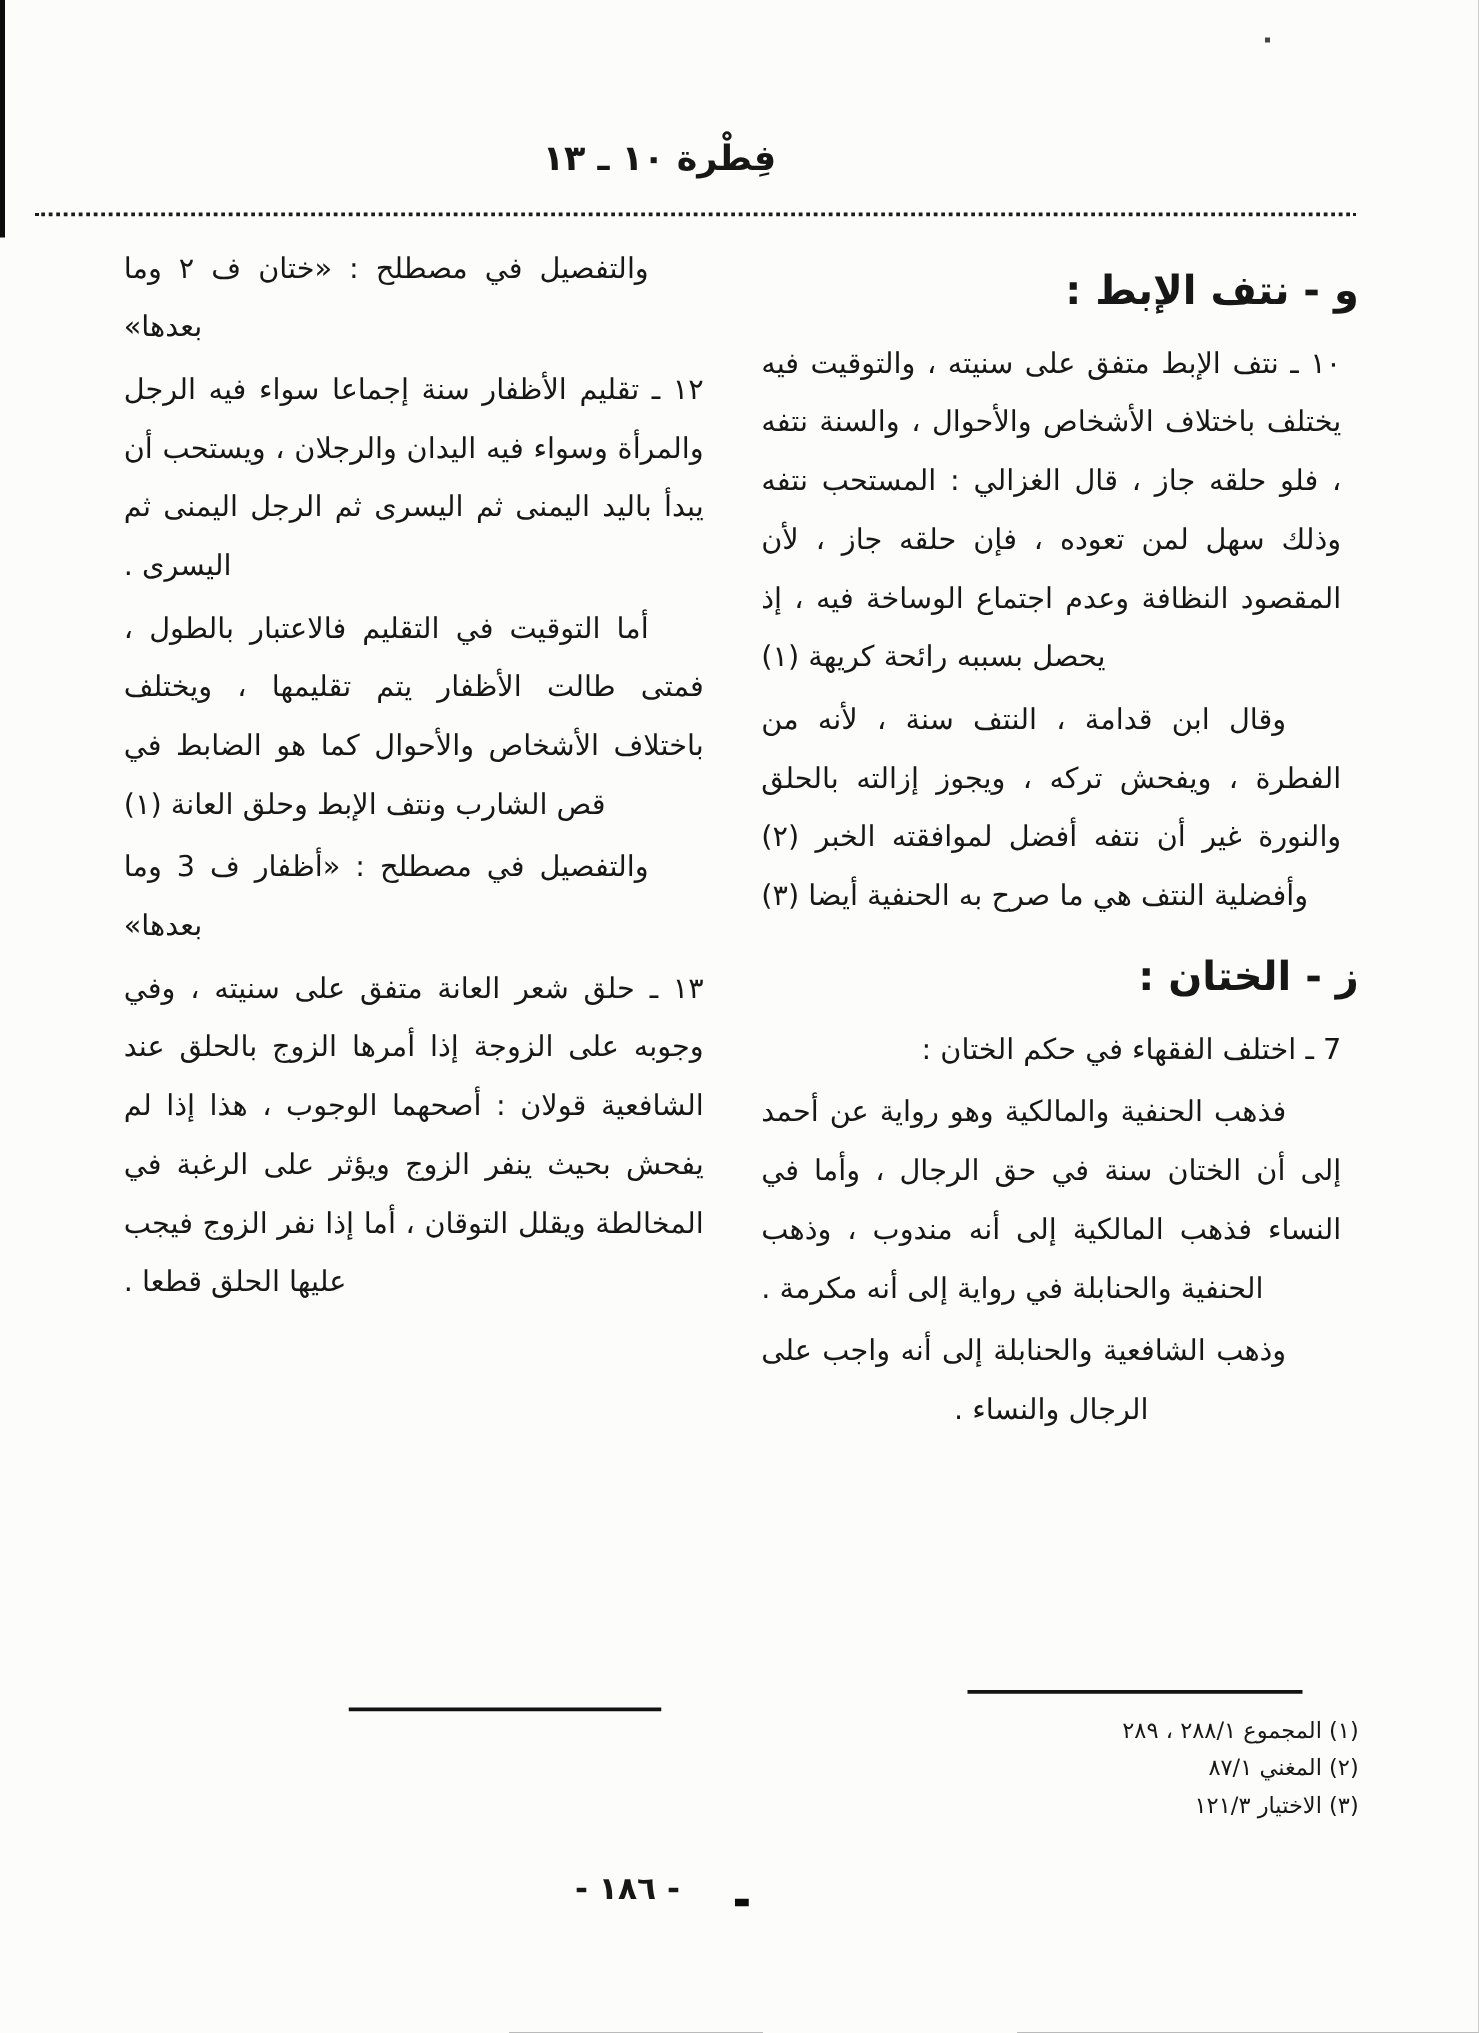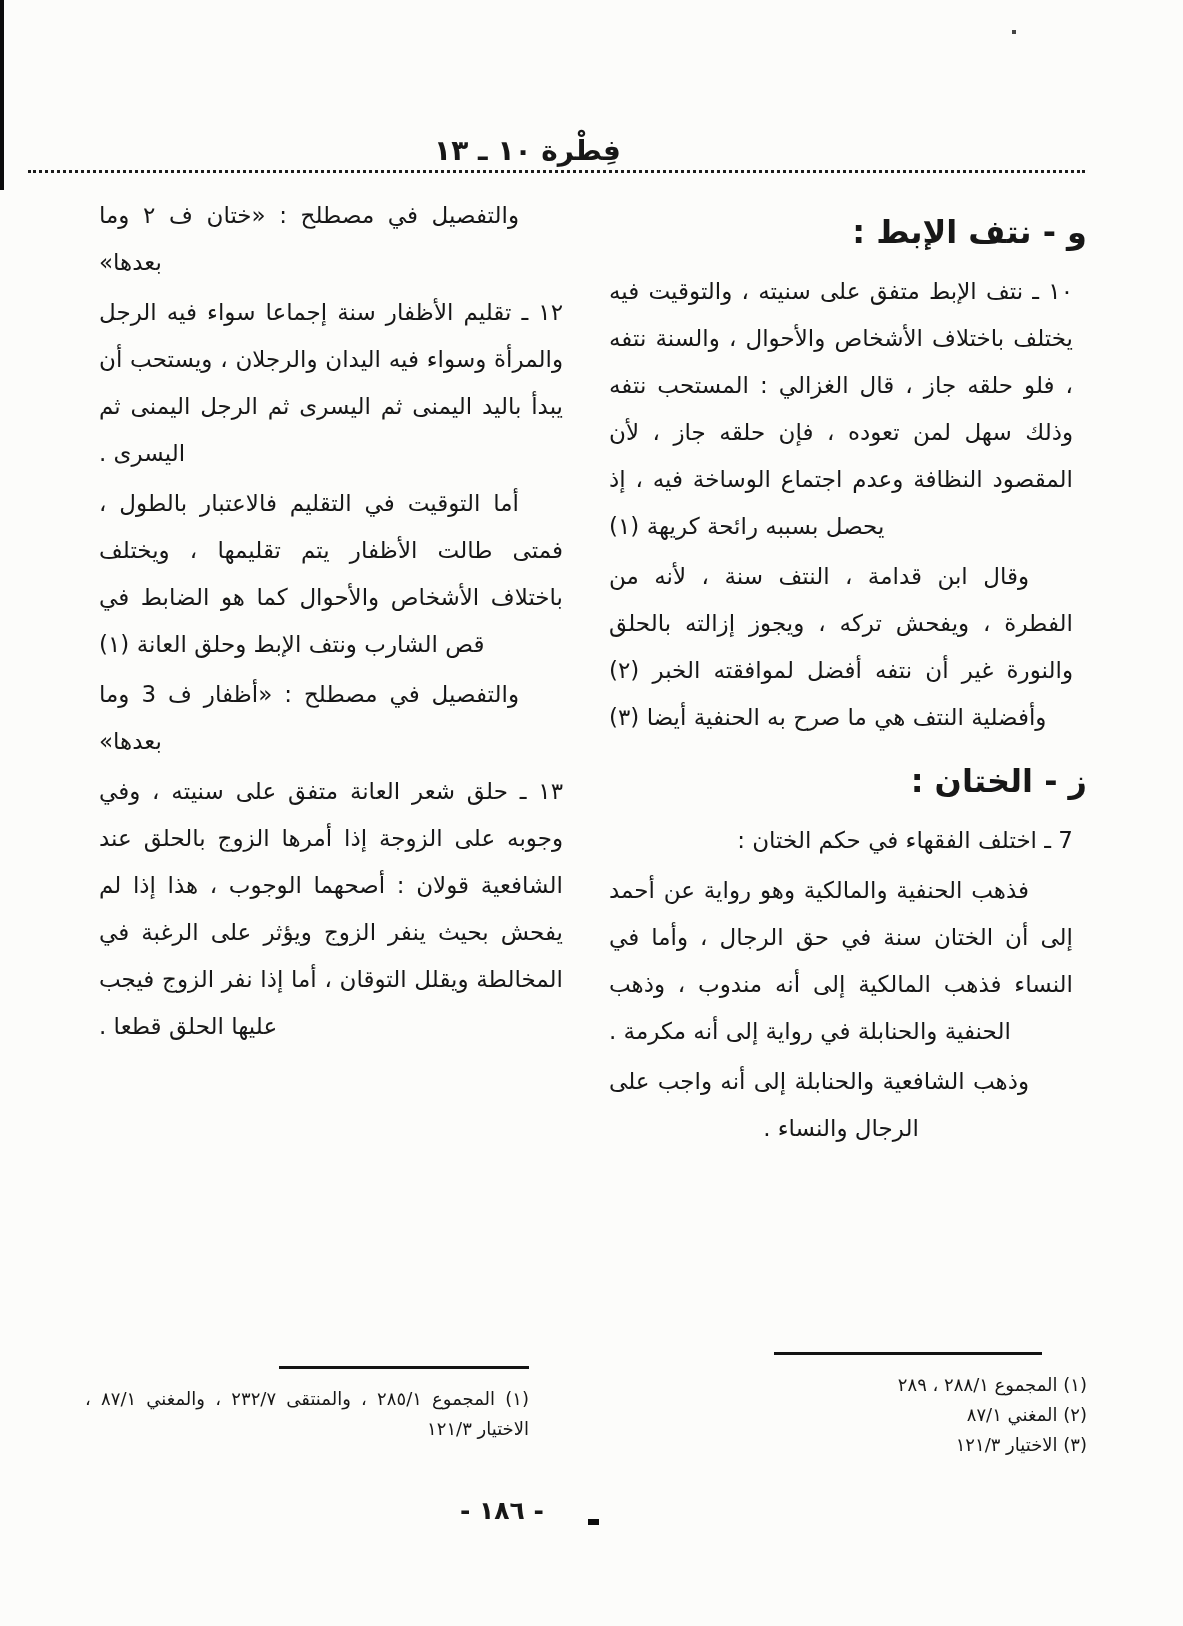--- a/index.html
+++ b/index.html
@@ -14,21 +14,21 @@
   }
   
   .edge-artifact { position:absolute; left:0; top:0; width:4px; height:190px; background:#0c0c0c; }
   .speck { position:absolute; background:#0c0c0c; }
   .s1 { left:588px; top:1519px; width:11px; height:6px; }
   .s2 { left:1012px; top:30px; width:4px; height:4px; background:#444; }
 
   .title {
     position:absolute; top:110px; left:400px; width:255px;
     direction:rtl; text-align:center;
-    font-size:28px; font-weight:bold;margin-top:24px;
+    font-size:28px; font-weight:bold;
   }
   .dotted-rule {
     position:absolute; top:170px; left:28px; width:1057px; height:0;
     border-top:3px dotted #1c1c1c;
   }
 
   .col {
     position:absolute; top:192px; width:492px;
     direction:rtl;
     font-size:23px; line-height:47px;
@@ -109,21 +109,20 @@
     <div class="fn-sep"></div>
     <div class="fn-lines" id="fn-right-list">
         <div class="fn-line">(١) المجموع ١‏/‏٢٨٨ ، ٢٨٩</div>
         <div class="fn-line">(٢) المغني ١‏/‏٨٧</div>
         <div class="fn-line">(٣) الاختيار ٣‏/‏١٢١</div>
       </div>
   </div>
 
   <div class="footnotes fn-left">
     <div class="fn-sep"></div>
-    <div class="fn-para">(١) المجموع ١‏/‏٢٨٥ ، والمنتقى ٧‏/‏٢٣٢ ، والمغني ١‏/‏٨٧ ، الاختيار ٣‏/‏١٢١</div>
   </div>
 
   <div class="pagenum">- ١٨٦ -</div>
 
   <div class="speck s1"></div>
   <div class="speck s2"></div>
 
 </div>
 
 </body></html>

